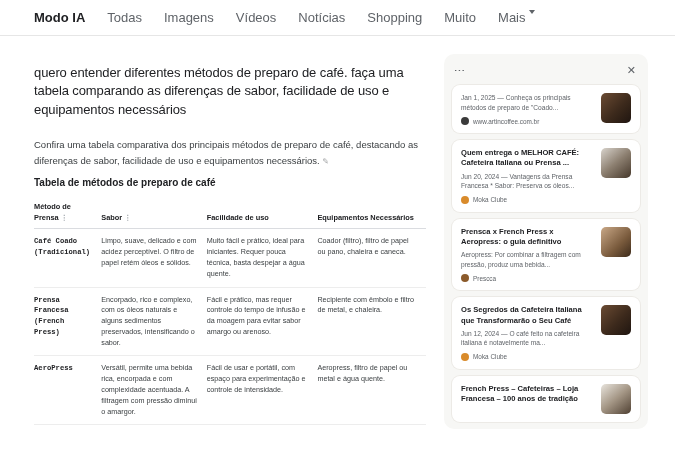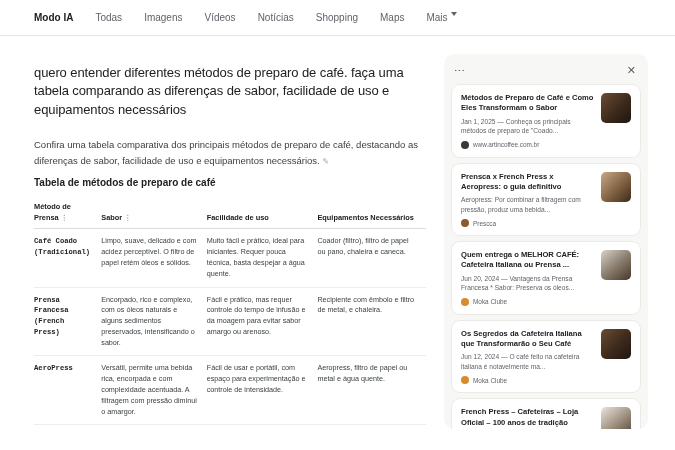--- a/index.html
+++ b/index.html
@@ -14,21 +14,21 @@
   .app { width: 675px; height: 450px; position: relative; background:#fff; }
 
   
   .topnav {
     height: 36px;
     display: flex;
     align-items: center;
     gap: 22px;
     padding: 0 34px;
     border-bottom: 1px solid #e6e6e6;
-    font-size: 10px;
+    font-size: 13px;
     color: #5f6368;
     background:#fff;
   }
   .topnav .item { cursor: pointer; white-space: nowrap; }
   .topnav .item.active { color: #202124; font-weight: bold; }
   .topnav .more { display:flex; align-items:flex-start; gap:3px; }
   .caret {
     width:0;height:0;border-left:3px solid transparent;border-right:3px solid transparent;
     border-top:4px solid #5f6368; display:inline-block;
   }
@@ -151,21 +151,21 @@
 
 <div class="app">
 
   <div class="topnav">
     <div class="item active">Modo IA</div>
     <div class="item">Todas</div>
     <div class="item">Imagens</div>
     <div class="item">Vídeos</div>
     <div class="item">Notícias</div>
     <div class="item">Shopping</div>
-    <div class="item">Maps</div>
+    <div class="item">Muito</div>
     <div class="item more">
       <span>Mais</span>
       <span class="caret"></span>
     </div>
   </div>
 
   <div class="body">
 
     <div class="left">
       <h1 class="q">quero entender diferentes métodos de preparo de café. faça uma tabela comparando as diferenças de sabor, facilidade de uso e equipamentos necessários</h1>
@@ -212,69 +212,68 @@
 
     <div class="right">
       <div class="panel">
         <div class="panel-head">
           <span class="kebab">⋮</span>
           <span class="xclose">✕</span>
         </div>
 
         <div class="card">
           <div class="txt">
-            <div class="title">Métodos de Preparo de Café e Como Eles Transformam o Sabor</div>
             <div class="snippet">Jan 1, 2025 — Conheça os principais métodos de preparo de "Coado...</div>
             <div class="src">
               <span class="favicon" style="background:#3a3a3a"></span>
               <span>www.artincoffee.com.br</span>
             </div>
           </div>
           <div class="thumb"></div>
         </div>
 
         <div class="card">
           <div class="txt">
+            <div class="title">Quem entrega o MELHOR CAFÉ: Cafeteira Italiana ou Prensa ...</div>
+            <div class="snippet">Jun 20, 2024 — Vantagens da Prensa Francesa * Sabor: Preserva os óleos...</div>
+            <div class="src">
+              <span class="favicon" style="background:#d98b2b"></span>
+              <span>Moka Clube</span>
+            </div>
+          </div>
+          <div class="thumb t3"></div>
+        </div>
+
+        <div class="card">
+          <div class="txt">
             <div class="title">Prensca x French Press x Aeropress: o guia definitivo</div>
             <div class="snippet">Aeropress: Por combinar a filtragem com pressão, produz uma bebida...</div>
             <div class="src">
               <span class="favicon" style="background:#8b5a2b"></span>
               <span>Prescca</span>
             </div>
           </div>
           <div class="thumb t2"></div>
         </div>
 
         <div class="card">
           <div class="txt">
-            <div class="title">Quem entrega o MELHOR CAFÉ: Cafeteira Italiana ou Prensa ...</div>
-            <div class="snippet">Jun 20, 2024 — Vantagens da Prensa Francesa * Sabor: Preserva os óleos...</div>
+            <div class="title">Os Segredos da Cafeteira Italiana que Transformarão o Seu Café</div>
+            <div class="snippet">Jun 12, 2024 — O café feito na cafeteira italiana é notavelmente ma...</div>
             <div class="src">
               <span class="favicon" style="background:#d98b2b"></span>
               <span>Moka Clube</span>
             </div>
           </div>
-          <div class="thumb t3"></div>
-        </div>
-
-        <div class="card">
-          <div class="txt">
-            <div class="title">Os Segredos da Cafeteira Italiana que Transformarão o Seu Café</div>
-            <div class="snippet">Jun 12, 2024 — O café feito na cafeteira italiana é notavelmente ma...</div>
-            <div class="src">
-              <span class="favicon" style="background:#d98b2b"></span>
-              <span>Moka Clube</span>
-            </div>
-          </div>
           <div class="thumb t4"></div>
         </div>
 
         <div class="card">
           <div class="txt">
-            <div class="title">French Press – Cafeteiras – Loja Oficial – 100 anos de tradição</div>
+            <div class="title">French Press – Cafeteiras – Loja Francesa – 100 anos de tradição</div>
 
           </div>
           <div class="thumb t5"></div>
         </div>
 
       </div>
     </div>
 
   </div>
 </div>

